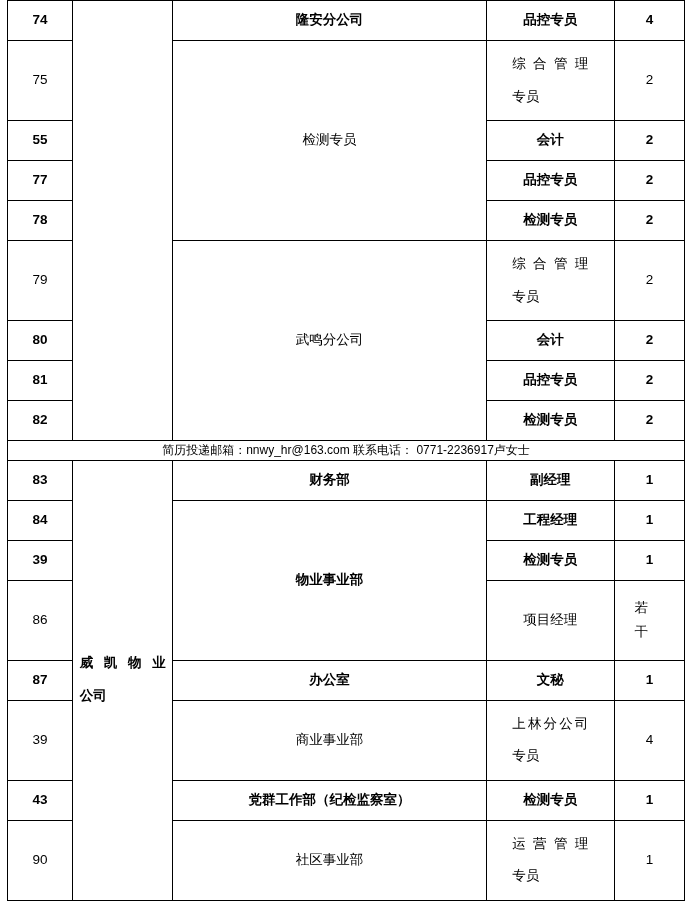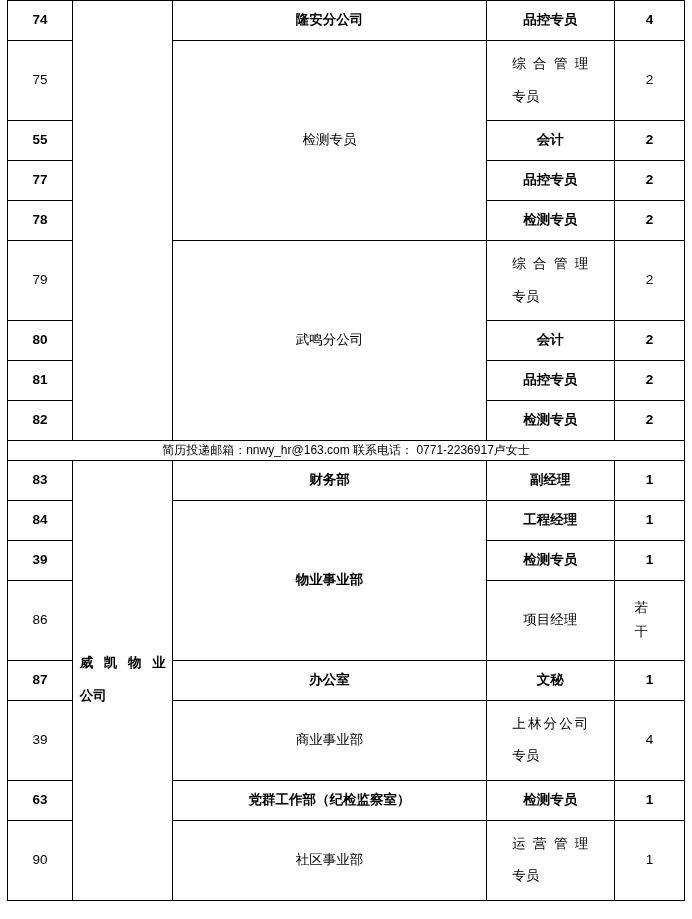--- a/index.html
+++ b/index.html
@@ -199,21 +199,21 @@
         <td>39</td>
         <td>商业事业部</td>
         <td>
           <span class="justify2">上林分公司</span>
           <span class="justify2" style="text-align-last:left">专员</span>
         </td>
         <td>4</td>
       </tr>
 
       <tr class="r-normal">
-        <td>63</td>
+        <td>43</td>
         <td>党群工作部（纪检监察室）</td>
         <td>检测专员</td>
         <td>1</td>
       </tr>
 
       <tr class="r-tall">
         <td>90</td>
         <td>社区事业部</td>
         <td>
           <span class="justify2">运营管理</span>

